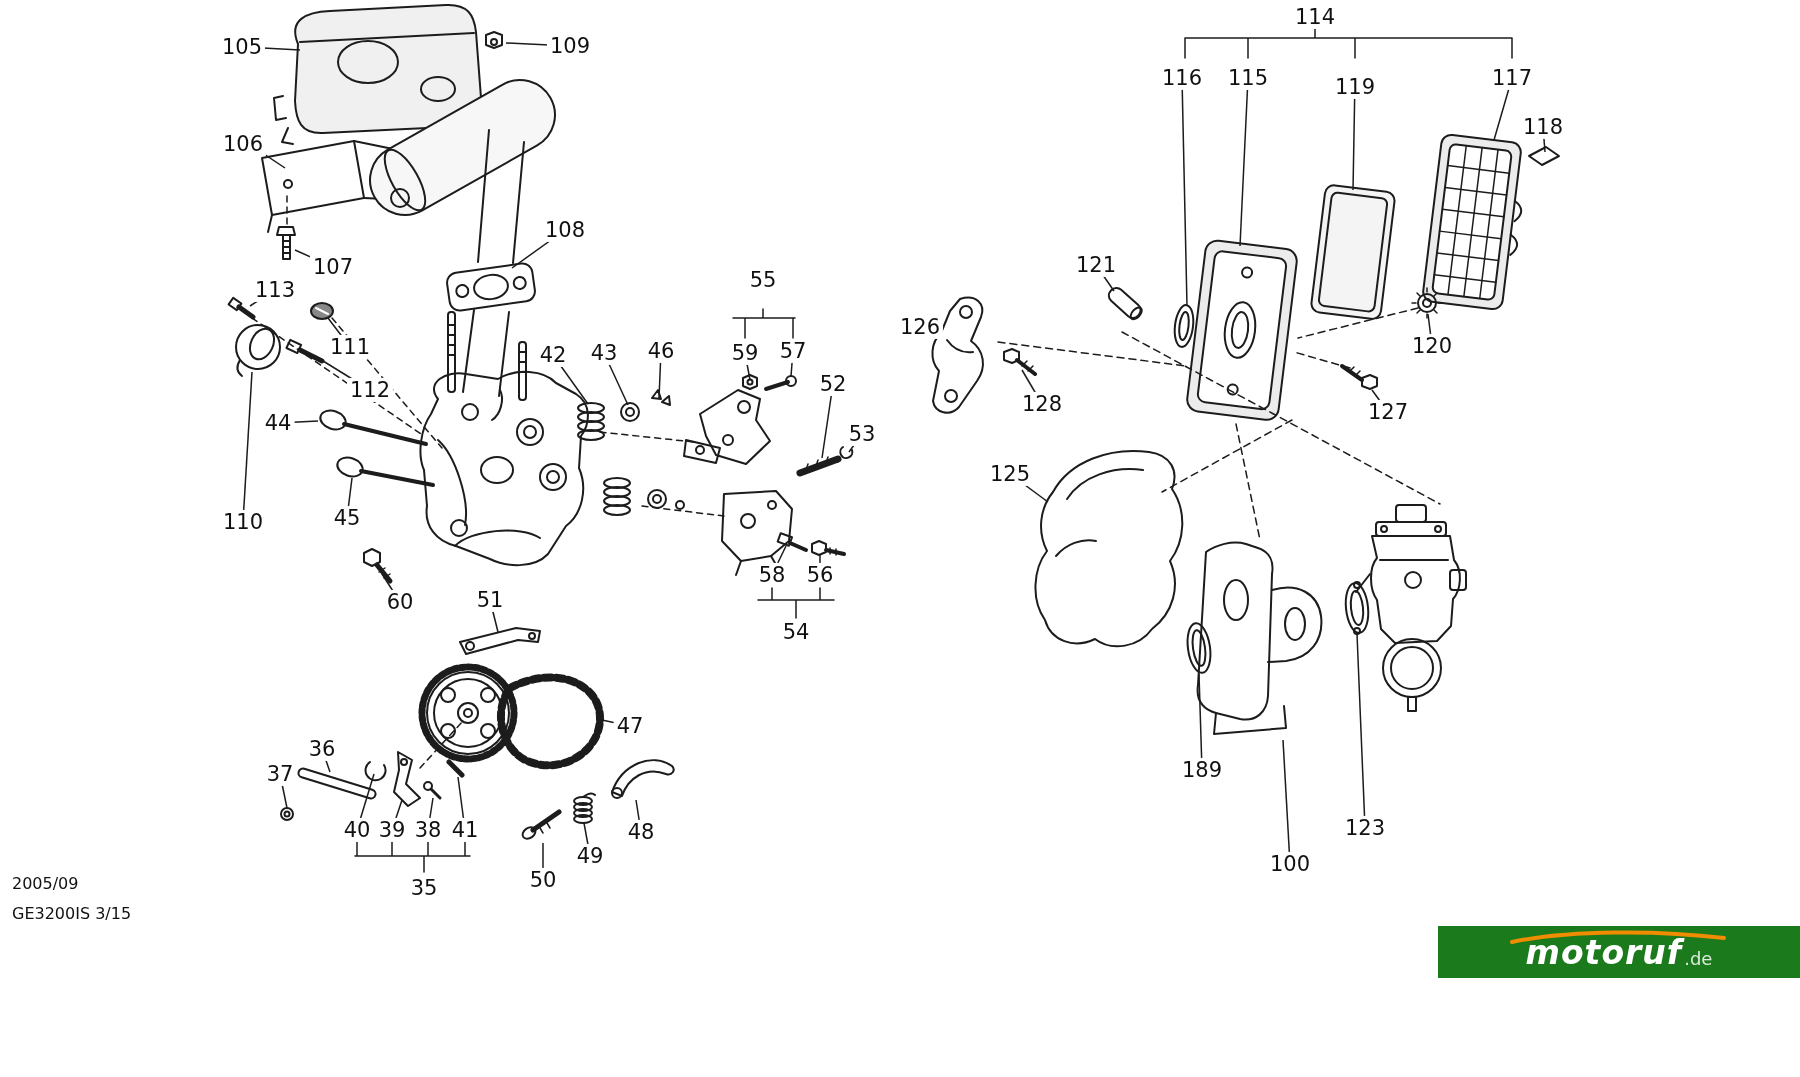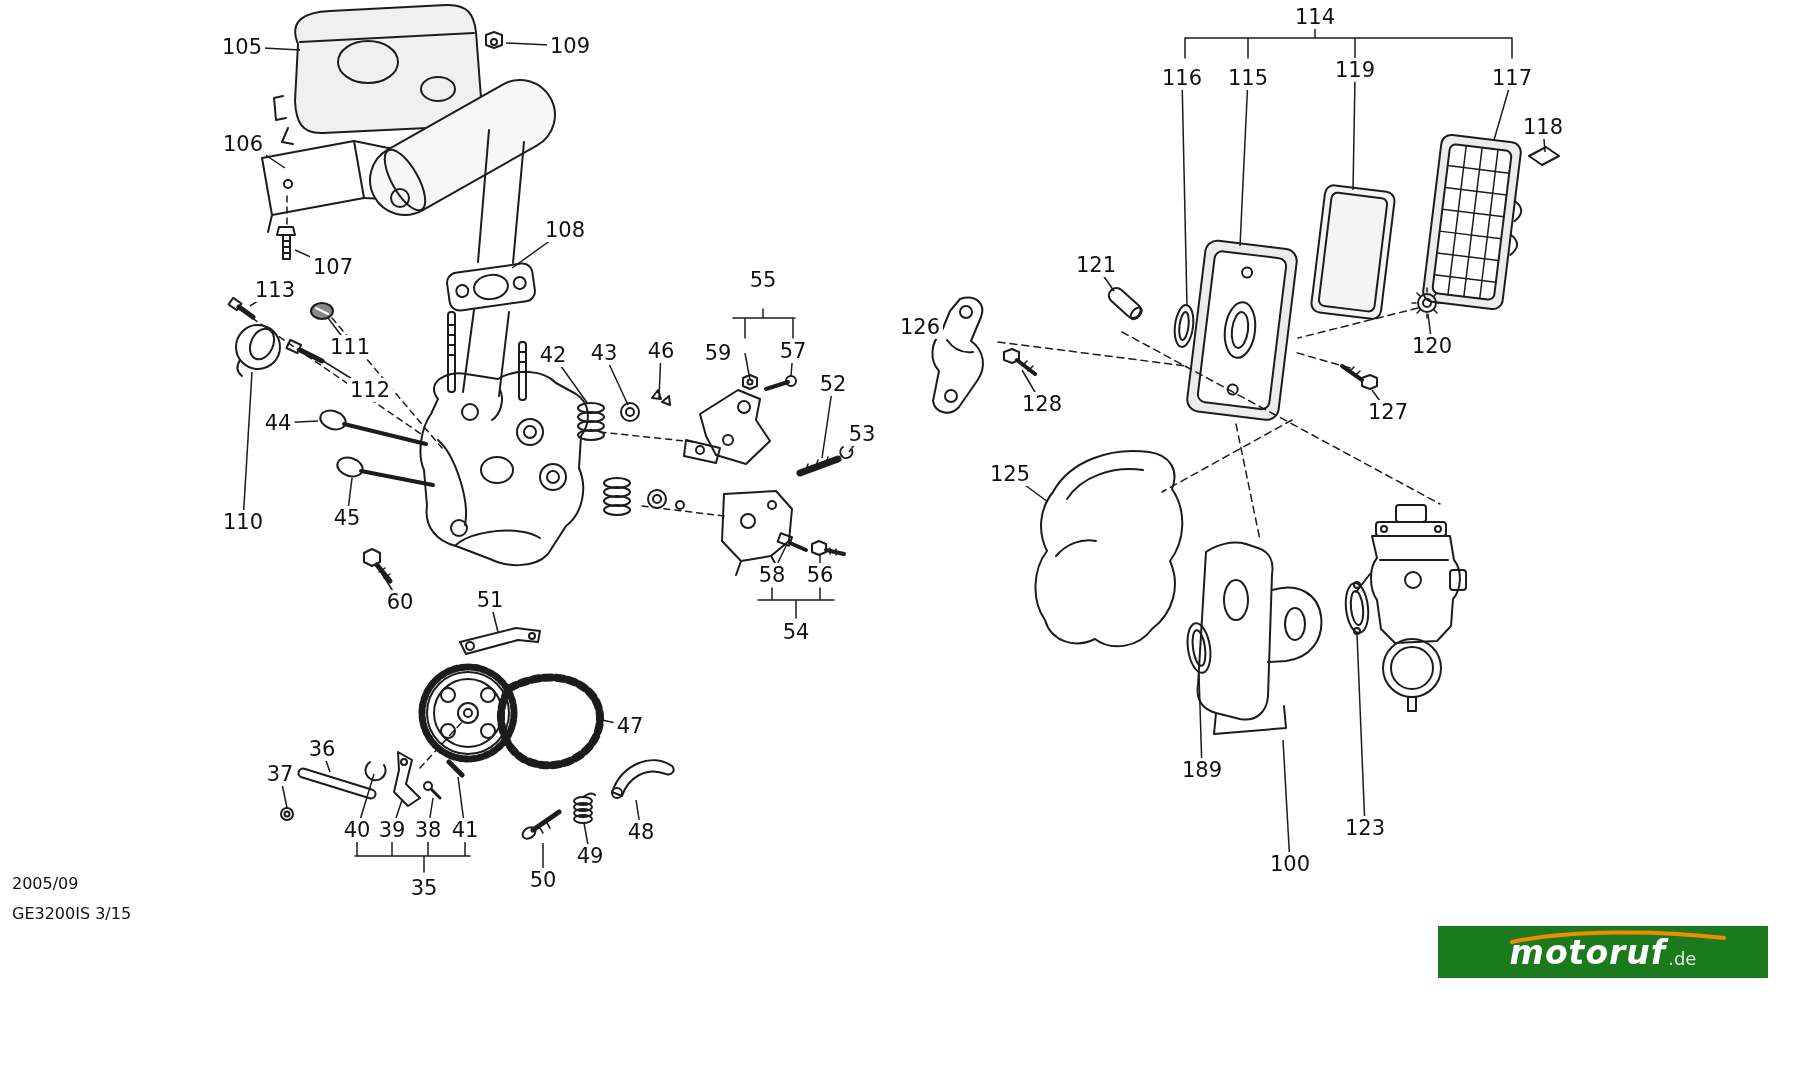--- a/index.html
+++ b/index.html
@@ -6,21 +6,21 @@
   .page{position:relative;width:1800px;height:1077px;background:#ffffff;overflow:hidden;
         font-family:"DejaVu Sans",sans-serif;color:#111;}
   .layer{position:absolute;left:0;top:0;}
   #art, #leader-lines{position:absolute;left:0;top:0;}
   #leader-lines line{stroke:#1c1c1c;stroke-width:1.5;}
   .callout{position:absolute;transform:translate(-50%,-50%);font-size:21px;font-weight:400;
            color:#111;background:#fff;padding:0 3px;line-height:1.15;white-space:nowrap;z-index:5;}
   .footer-code{position:absolute;left:12px;font-size:16px;color:#111;z-index:5;}
   #date-code{top:874px;}
   #model-code{top:904px;}
-  .logo{position:absolute;left:1438px;top:926px;width:330px;height:52px;background:#1b7a1b;
+  .logo{position:absolute;left:1438px;top:926px;width:362px;height:52px;background:#1b7a1b;
         display:flex;align-items:center;justify-content:center;z-index:6;}
   .logo .brand{color:#fff;font-weight:700;font-size:33px;font-style:italic;letter-spacing:1px;}
   .logo .tld{color:#ffffff;opacity:.85;font-size:18px;margin-top:12px;margin-left:2px;}
   .logo svg{position:absolute;left:70px;top:2px;}
 </style>
 </head>
 <body>
 
 <div class="page">
 
@@ -417,21 +417,21 @@
       <div class="callout" style="left: 243px; top: 522px;">110</div>
       <div class="callout" style="left: 350px; top: 347px;">111</div>
       <div class="callout" style="left: 370px; top: 390px;">112</div>
       <div class="callout" style="left: 275px; top: 290px; text-align: right;">113</div>
       <div class="callout" style="left: 278px; top: 423px;">44</div>
       <div class="callout" style="left: 347px; top: 518px;">45</div>
       <div class="callout" style="left: 553px; top: 355px;">42</div>
       <div class="callout" style="left: 604px; top: 353px;">43</div>
       <div class="callout" style="left: 661px; top: 351px;">46</div>
       <div class="callout" style="left: 763px; top: 280px;">55</div>
-      <div class="callout" style="left: 718px; top: 353px;">59</div>
+      <div class="callout" style="left: 745px; top: 353px;">59</div>
       <div class="callout" style="left: 793px; top: 351px;">57</div>
       <div class="callout" style="left: 833px; top: 384px;">52</div>
       <div class="callout" style="left: 862px; top: 434px;">53</div>
       <div class="callout" style="left: 772px; top: 575px;">58</div>
       <div class="callout" style="left: 820px; top: 575px;">56</div>
       <div class="callout" style="left: 796px; top: 632px;">54</div>
       <div class="callout" style="left: 400px; top: 602px;">60</div>
       <div class="callout" style="left: 490px; top: 600px;">51</div>
       <div class="callout" style="left: 630px; top: 726px;">47</div>
       <div class="callout" style="left: 322px; top: 749px;">36</div>
@@ -440,21 +440,21 @@
       <div class="callout" style="left: 392px; top: 830px;">39</div>
       <div class="callout" style="left: 428px; top: 830px;">38</div>
       <div class="callout" style="left: 465px; top: 830px;">41</div>
       <div class="callout" style="left: 424px; top: 888px;">35</div>
       <div class="callout" style="left: 543px; top: 880px;">50</div>
       <div class="callout" style="left: 590px; top: 856px;">49</div>
       <div class="callout" style="left: 641px; top: 832px;">48</div>
       <div class="callout" style="left: 1315px; top: 17px;">114</div>
       <div class="callout" style="left: 1182px; top: 78px;">116</div>
       <div class="callout" style="left: 1248px; top: 78px;">115</div>
-      <div class="callout" style="left: 1355px; top: 70px;">119</div>
+      <div class="callout" style="left: 1355px; top: 87px;">119</div>
       <div class="callout" style="left: 1512px; top: 78px;">117</div>
       <div class="callout" style="left: 1543px; top: 127px;">118</div>
       <div class="callout" style="left: 1096px; top: 265px;">121</div>
       <div class="callout" style="left: 920px; top: 327px;">126</div>
       <div class="callout" style="left: 1042px; top: 404px;">128</div>
       <div class="callout" style="left: 1432px; top: 346px;">120</div>
       <div class="callout" style="left: 1388px; top: 412px;">127</div>
       <div class="callout" style="left: 1010px; top: 474px;">125</div>
       <div class="callout" style="left: 1202px; top: 770px;">189</div>
       <div class="callout" style="left: 1290px; top: 864px;">100</div>

